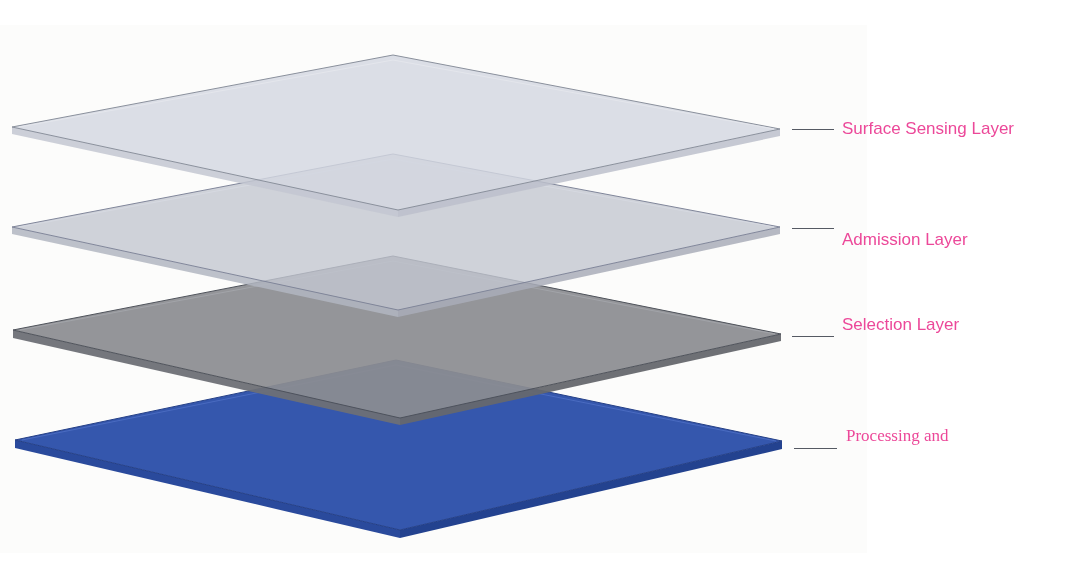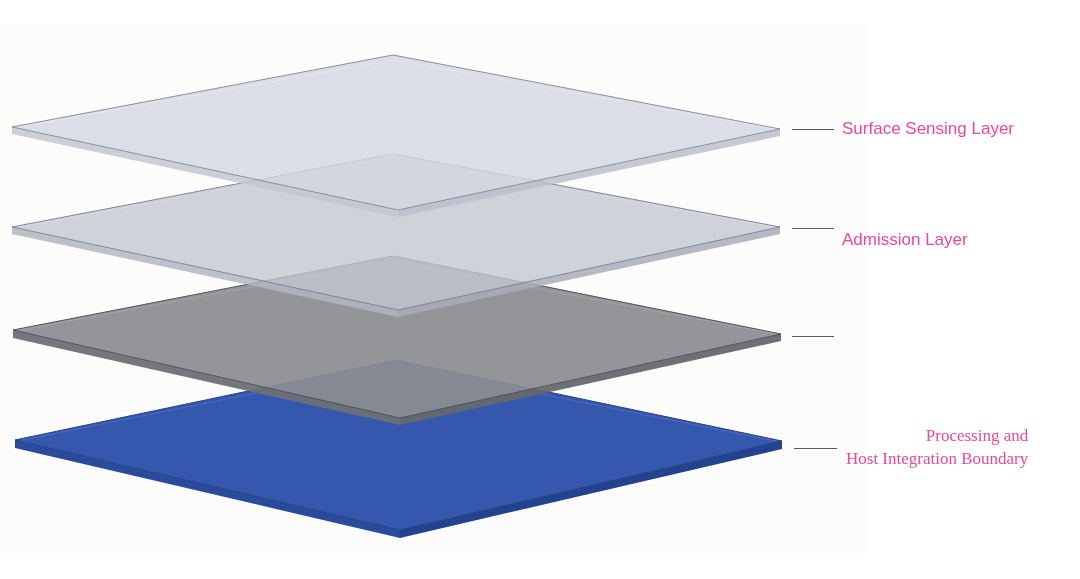--- a/index.html
+++ b/index.html
@@ -51,17 +51,17 @@
 <div class="leader" style="left:792px; top:336px; width:42px;"></div>
 <div class="leader" style="left:794px; top:448px; width:43px;"></div>
 
 <div class="label" style="left:842px; top:117px;">
   <span>Surface Sensing Layer</span>
 </div>
 <div class="label" style="left:842px; top:216px;margin-top:12px;">
   <span>Admission Layer</span>
 </div>
 <div class="label" style="left:842px; top:313px;">
+  <div>Selection Layer</div>
 </div>
 <div class="label" style="left:846px; top:424px;font-family:Liberation Serif, serif;">
   <div>Processing and</div>
-  <div>Host Integration Boundary</div>
 </div>
 
 </body></html>

